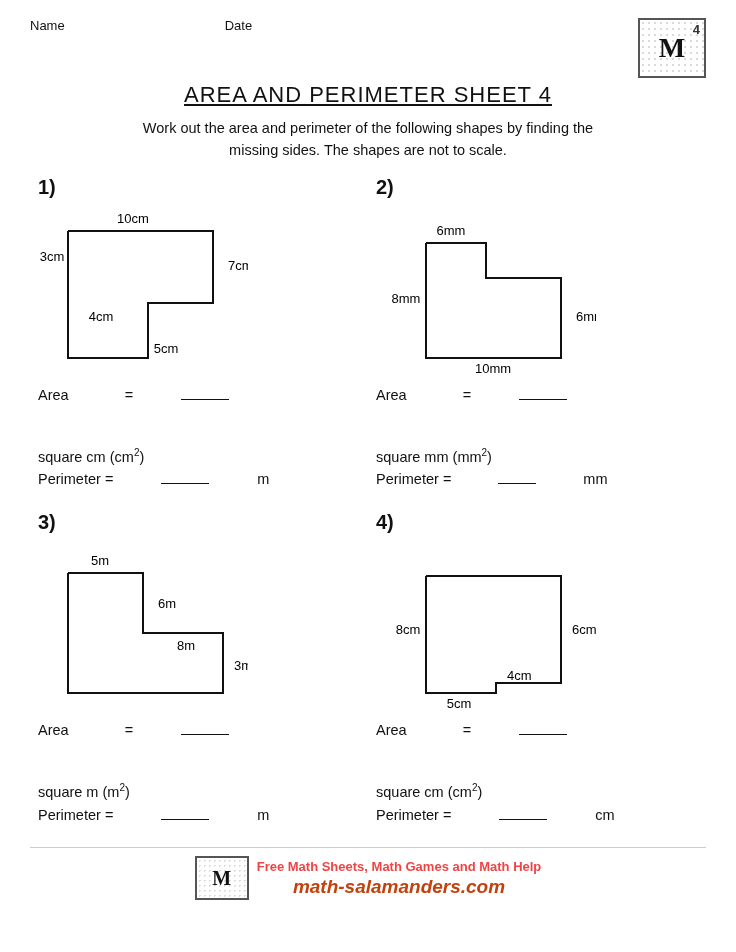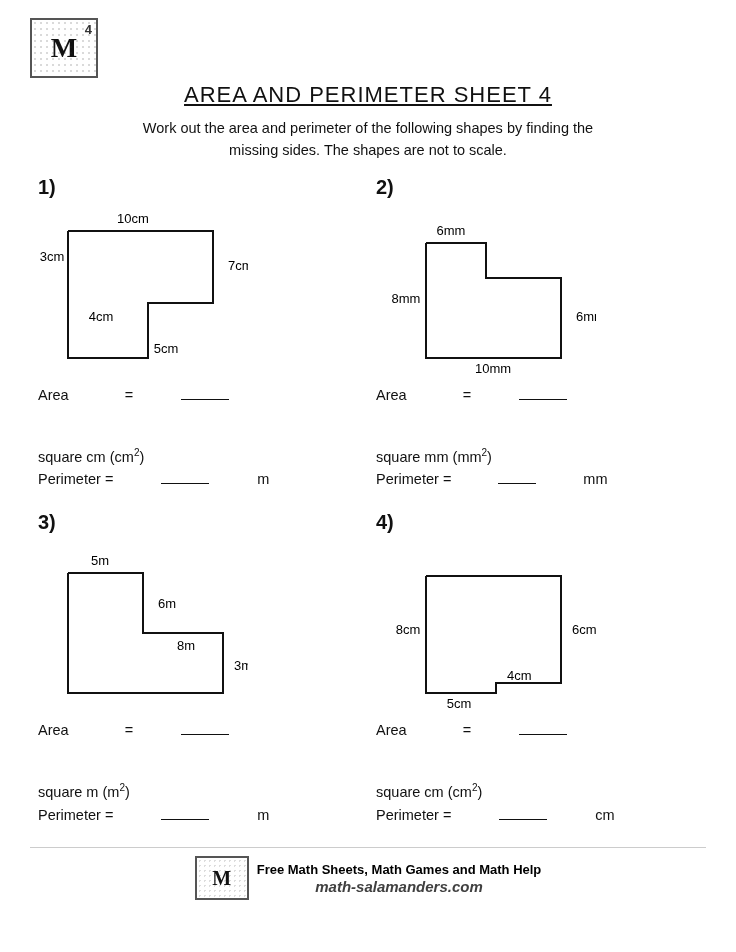--- a/index.html
+++ b/index.html
@@ -141,35 +141,39 @@
       align-items: center;
       justify-content: center;
       font-size: 9px;
       font-weight: bold;
       position: relative;
       overflow: hidden;
     }
     .footer-text {
       font-size: 13px;
       font-weight: bold;
-      color: #000000;
+      color: #ef4444;
       text-align: left;
       line-height: 1.35;
     }
     .footer-url {
-      font-size: 15px;
+      font-size: 19px;
       font-weight: bold;
       font-style: italic;
-      color: #404040;
+      color: #c2410c;
     }
   </style>
 </head>
 <body>
 
 <div class="top-row">
+  <div class="name-date">
+    <span>Name</span>
+    <span>Date</span>
+  </div>
   <div class="logo-box">
     <div class="dots-pattern"></div>
     <span class="logo-4">4</span>
     <span class="logo-m">M</span>
   </div>
 </div>
 
 <div class="title-section">
   <div class="main-title">AREA AND PERIMETER SHEET 4</div>
 </div>

